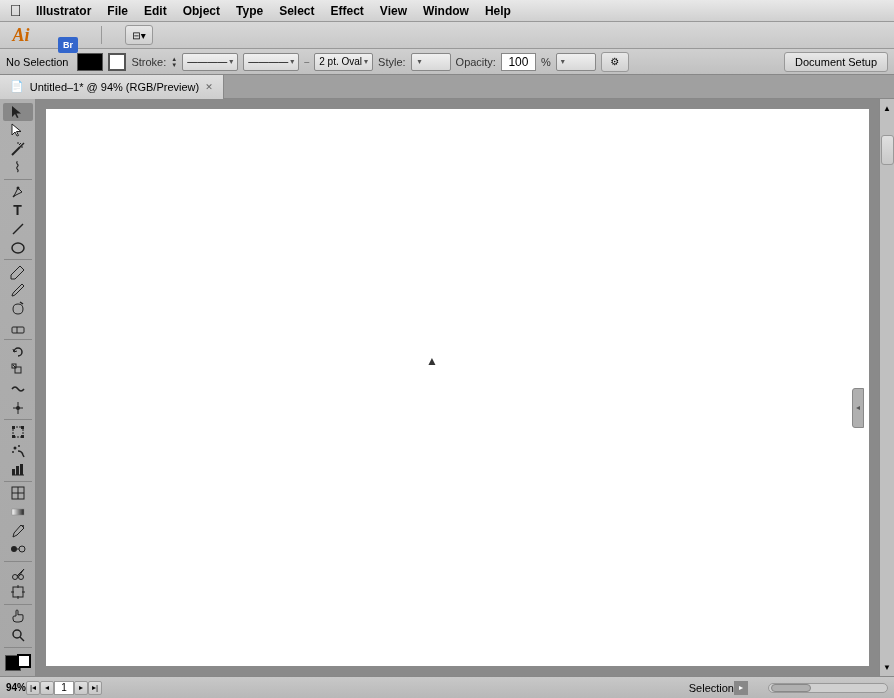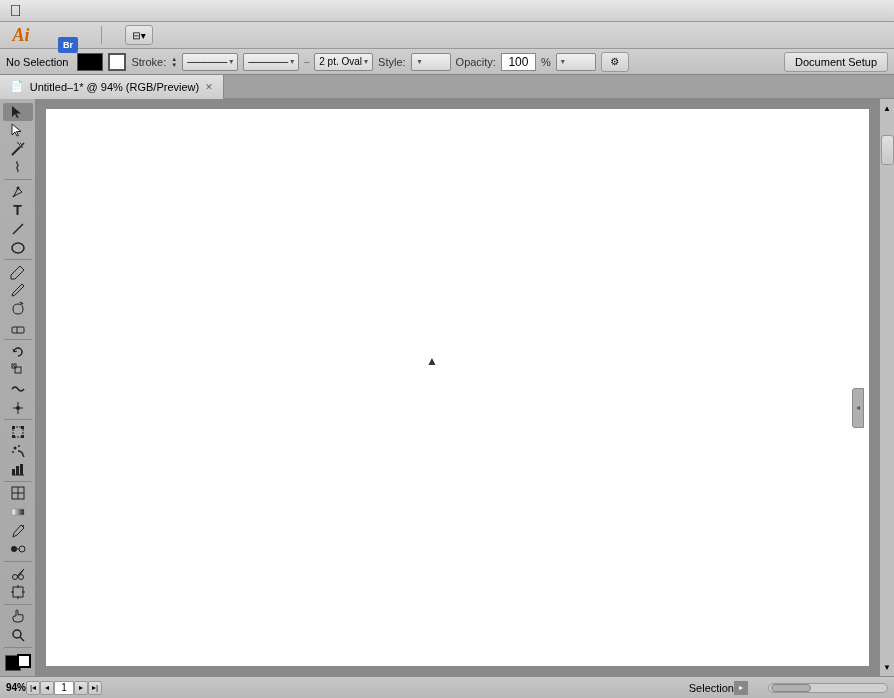--- a/index.html
+++ b/index.html
@@ -219,20 +219,32 @@
     #canvas-content { cursor: default; }
 
     
     .tool-svg { width: 16px; height: 16px; }
   </style>
 </head>
 <body>
 
 <div id="menu-bar">
   <div class="apple-menu"></div>
+  <div class="menu-items">
+    <div class="menu-item app-name">Illustrator</div>
+    <div class="menu-item">File</div>
+    <div class="menu-item">Edit</div>
+    <div class="menu-item">Object</div>
+    <div class="menu-item">Type</div>
+    <div class="menu-item">Select</div>
+    <div class="menu-item">Effect</div>
+    <div class="menu-item">View</div>
+    <div class="menu-item">Window</div>
+    <div class="menu-item">Help</div>
+  </div>
 </div>
 
 <div id="control-bar">
   <div class="ai-logo">Ai</div>
   <div class="br-badge">Br</div>
   <div class="separator"></div>
   <div class="icon-button-sm">
     <span>⊟▾</span>
   </div>
 </div>

